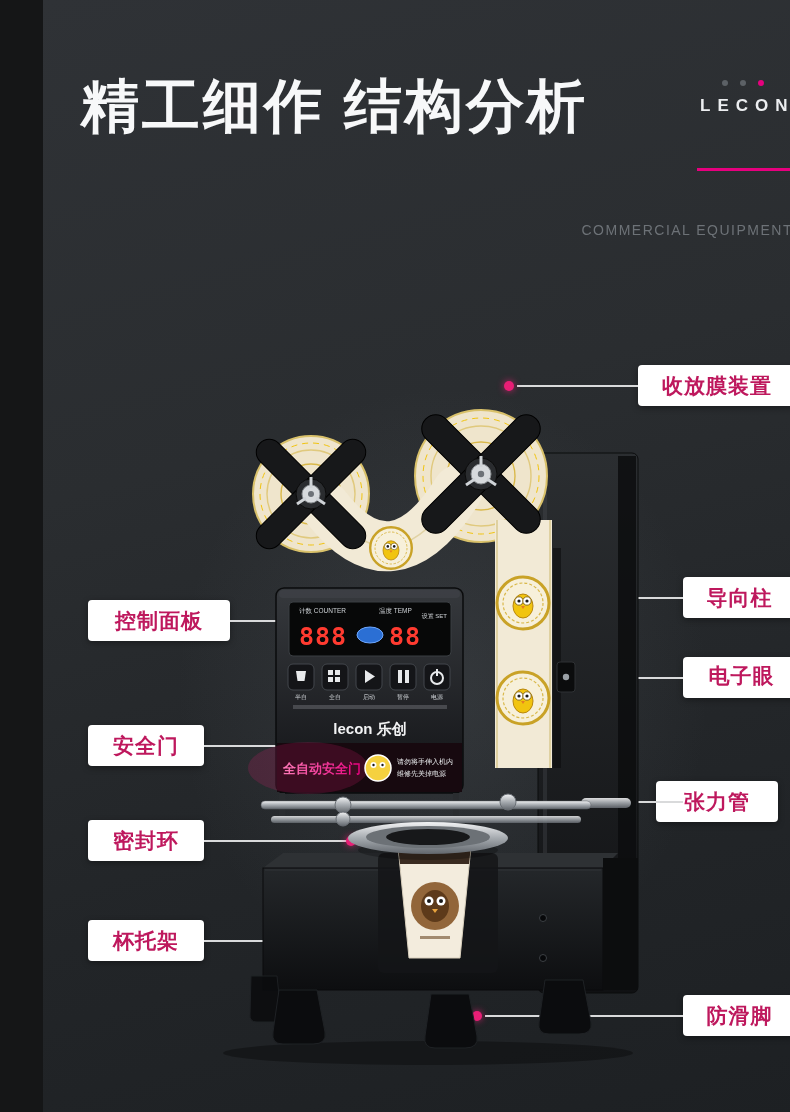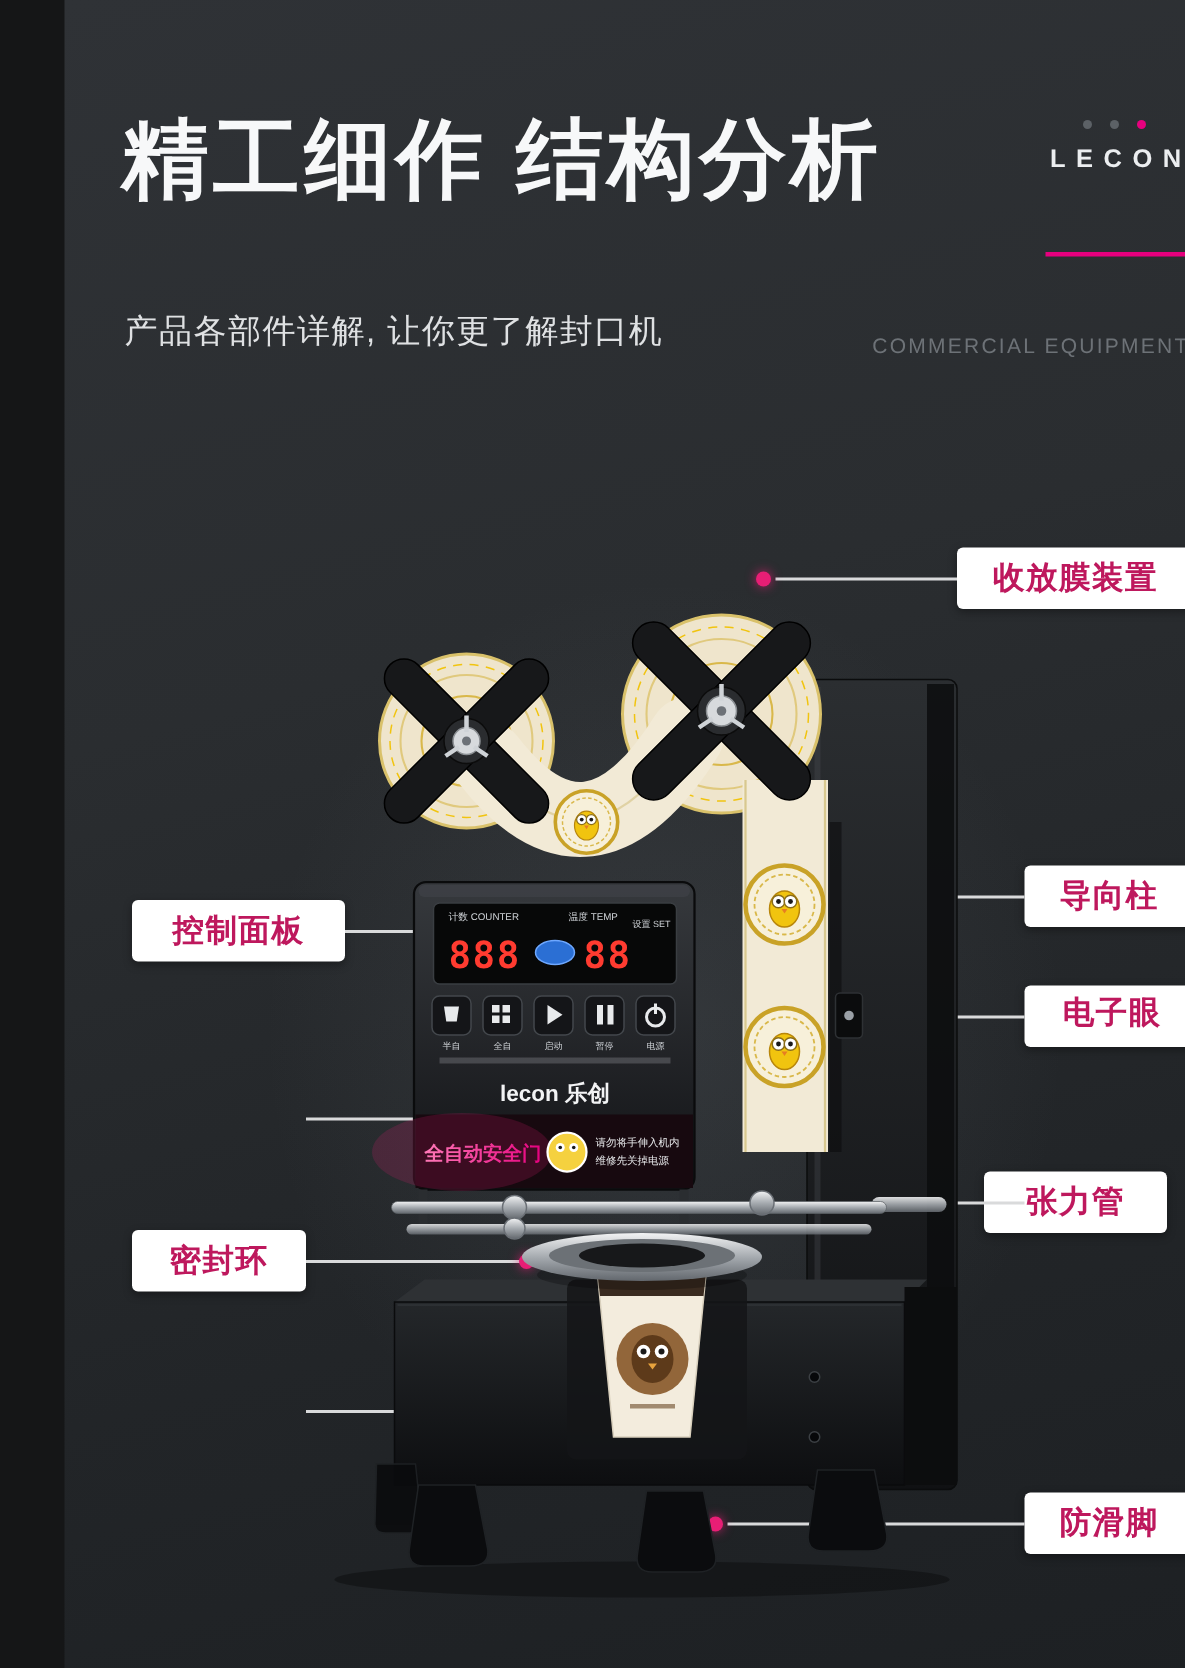--- a/index.html
+++ b/index.html
@@ -66,21 +66,20 @@
   <h1 class="title">精工细作 结构分析</h1>
   <div class="brand-block">
     <div class="brand-dots">
       <i></i>
       <i></i>
       <i class="accent"></i>
     </div>
     <div class="brand-logo">LECON</div>
   </div>
   <div class="accent-line"></div>
-  <p class="subtitle">产品各部件详解, 让你更了解封口机</p>
   <div class="tagline">COMMERCIAL EQUIPMENT</div>
 
   <div class="co-label" id="co1-label">收放膜装置</div>
   <div class="co-line" id="co1-line"></div>
   <div class="co-dot" id="co1-dot"></div>
 
   <div class="co-label" id="co2-label">导向柱</div>
   <div class="co-line" id="co2-line"></div>
   <div class="co-dot" id="co2-dot"></div>
 
@@ -93,27 +92,29 @@
   <div class="co-dot" id="co4-dot"></div>
 
   <div class="co-label" id="co5-label">防滑脚</div>
   <div class="co-line" id="co5-line"></div>
   <div class="co-dot" id="co5-dot"></div>
 
   <div class="co-label" id="co6-label">控制面板</div>
   <div class="co-line" id="co6-line"></div>
   <div class="co-dot" id="co6-dot"></div>
 
+  <div class="co-label" id="co7-label">安全门</div>
   <div class="co-line" id="co7-line"></div>
   <div class="co-dot" id="co7-dot"></div>
 
   <div class="co-label" id="co8-label">密封环</div>
   <div class="co-line" id="co8-line"></div>
   <div class="co-dot" id="co8-dot"></div>
 
+  <div class="co-label" id="co9-label">杯托架</div>
   <div class="co-line" id="co9-line"></div>
   <div class="co-dot" id="co9-dot"></div>
 
   <svg class="machine-svg" viewBox="0 0 430 672">
     <defs>
       <linearGradient id="gTower" x1="0" y1="0" x2="0" y2="1">
         <stop offset="0" stop-color="#2b2e31"></stop>
           <stop offset="1" stop-color="#101113"></stop>
       </linearGradient>
       <linearGradient id="gHead" x1="0" y1="0" x2="0" y2="1">

